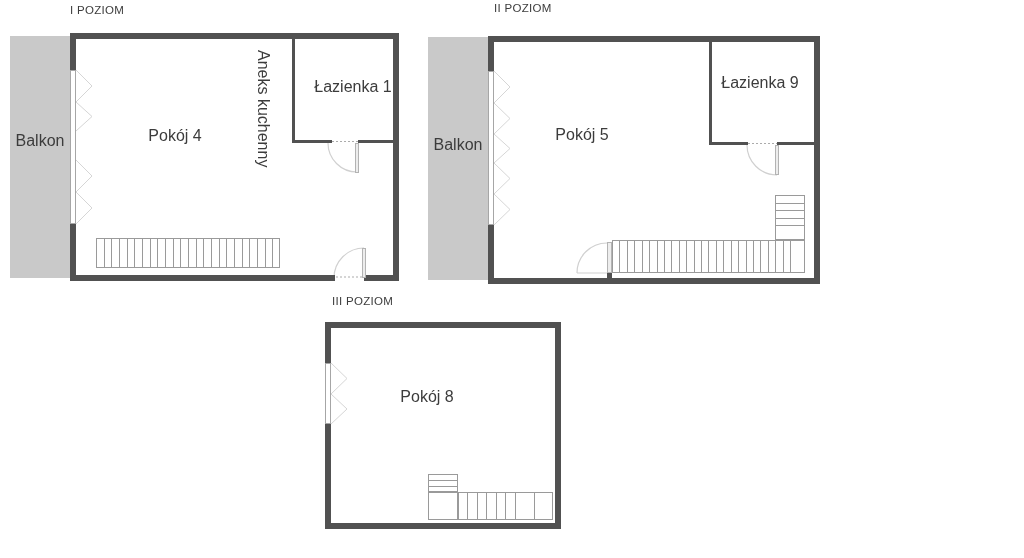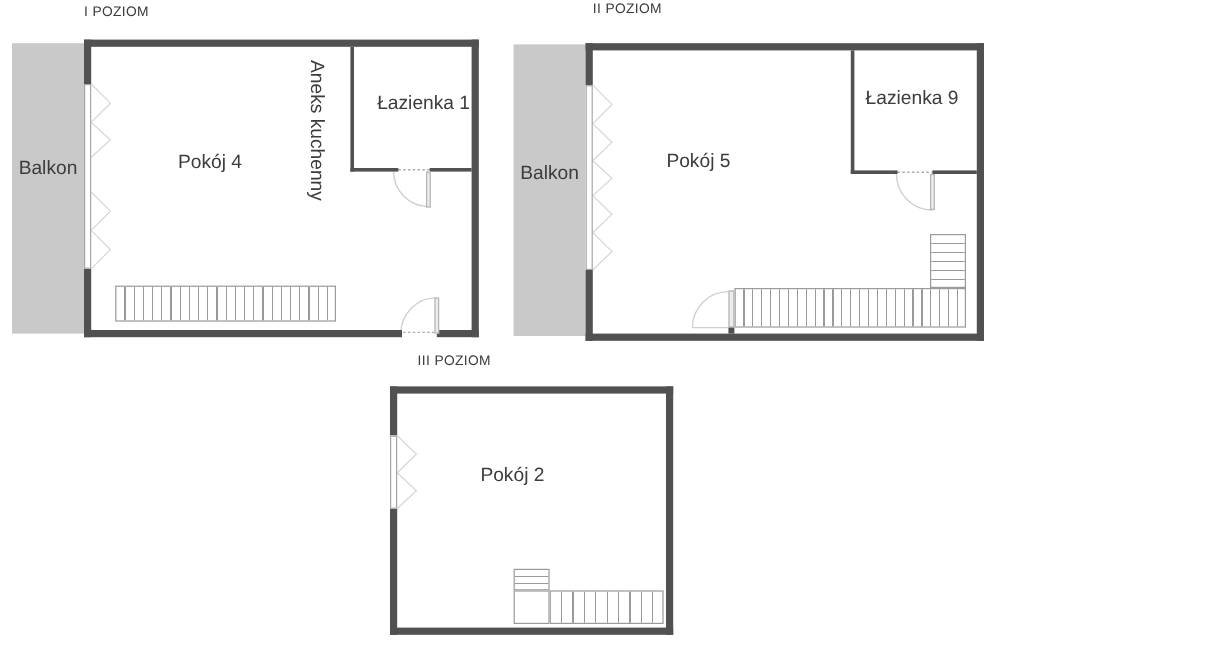--- a/index.html
+++ b/index.html
@@ -107,35 +107,35 @@
     <div class="leaf" style="left:775px;top:145px;width:4px;height:30px;"></div>
     <div class="leaf" style="left:607px;top:242px;width:5px;height:31px;"></div>
     <div class="stub" style="left:607px;top:273px;width:5px;height:5px;"></div>
 
     <div class="label center" style="left:428px;top:138px;width:60px;">Balkon</div>
     <div class="label center" style="left:542px;top:128px;width:80px;">Pokój 5</div>
     <div class="label center" style="left:717px;top:76px;width:86px;">Łazienka 9</div>
   </section>
 
   <section class="level">
-    <div class="title" style="left:348px;top:295px;">III POZIOM</div>
+    <div class="title" style="left:332px;top:295px;">III POZIOM</div>
 
     <div class="stairs" style="left:428px;top:474px;width:30px;height:18px;background-image:repeating-linear-gradient(180deg,#fff 0px,#fff 5px,var(--c-stairs,#9a9a9a) 5px,var(--c-stairs,#9a9a9a) 6px);"></div>
     <div class="stairs" style="left:428px;top:492px;width:30px;height:28px;"></div>
     <div class="stairs" style="left:458px;top:492px;width:95px;height:28px;background-image:repeating-linear-gradient(90deg,#fff 0px,#fff 8.5px,var(--c-stairs,#9a9a9a) 8.5px,var(--c-stairs,#9a9a9a) 9.5px);"></div>
 
     <svg class="overlay" viewBox="0 0 1024 558">
       <polyline class="tri" points="331,363 347,378.5 331,394"></polyline>
       <polyline class="tri" points="331,394 347,409 331,424"></polyline>
     </svg>
 
     <div class="wall" style="left:325px;top:322px;width:236px;height:6px;"></div>
     <div class="wall" style="left:325px;top:523px;width:236px;height:6px;"></div>
     <div class="wall" style="left:325px;top:322px;width:6px;height:41px;"></div>
     <div class="wall" style="left:325px;top:424px;width:6px;height:105px;"></div>
     <div class="wall" style="left:555px;top:322px;width:6px;height:207px;"></div>
 
     <div class="window" style="left:325px;top:363px;width:6px;height:61px;"></div>
 
-    <div class="label center" style="left:387px;top:390px;width:80px;">Pokój 2</div>
+    <div class="label center" style="left:387px;top:390px;width:80px;">Pokój 8</div>
   </section>
 
 </div>
 
 </body></html>

